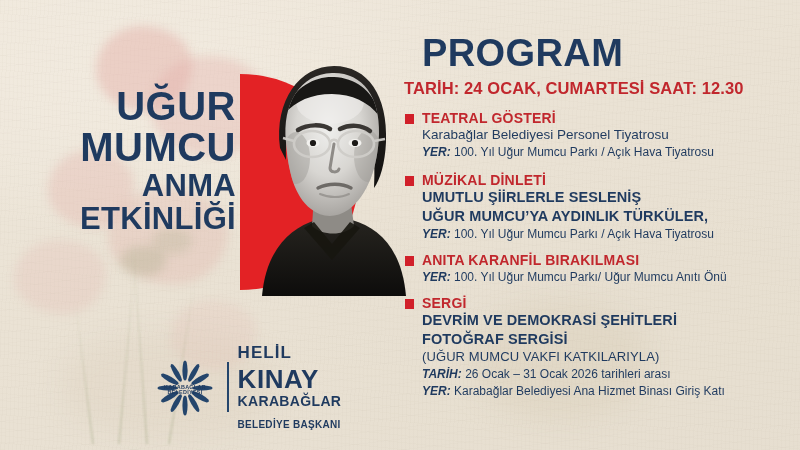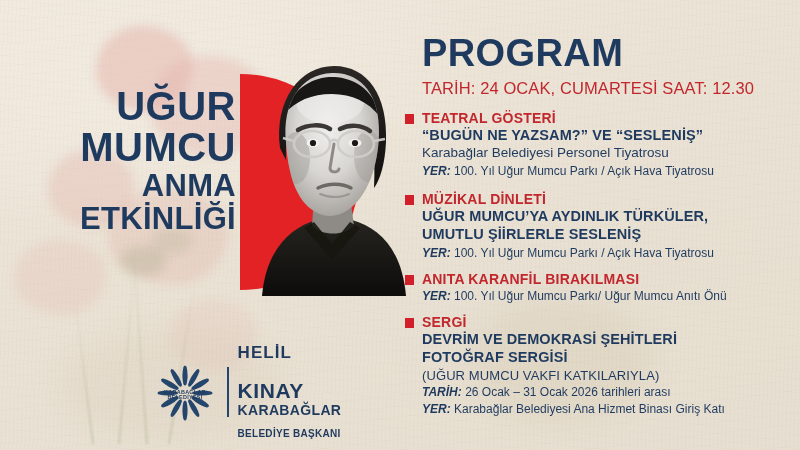--- a/index.html
+++ b/index.html
@@ -130,24 +130,24 @@
     height: 50px;
     background: #24456c;
   }
   .logo-text { color: #1f3a5f; line-height: 1; }
   .logo-name-1 {
     font-size: 17px;
     font-weight: 600;
     letter-spacing: 1.1px;
   }
   .logo-name-2 {
-    font-size: 21px;
+    font-size: 26px;
     font-weight: 700;
     letter-spacing: .6px;
-    margin-top: 19px;
+    margin-top: 5px;
   }
   .logo-sub-1 {
     font-size: 14px;
     font-weight: 700;
     letter-spacing: .35px;
     margin-top: 2px;
   }
   .logo-sub-2 {
     font-size: 10px;
     font-weight: 700;
@@ -165,24 +165,23 @@
   .program-heading {
     font-size: 38px;
     font-weight: 700;
     color: #1f3a5f;
     letter-spacing: .4px;
     line-height: 1;
     margin-left: 18px;
   }
   .program-date {
     font-size: 16.5px;
-    font-weight: 400;
+    font-weight: 700;
     color: #c1272d;
     letter-spacing: .1px;
-    margin-left: 18px;
     margin-top: 7px;
     white-space: nowrap;
   }
 
   .item {
     position: relative;
     padding-left: 18px;
     margin-top: 12px;
   }
   .bullet {
@@ -372,33 +371,32 @@
     </div>
   </div>
 
   <div class="program">
     <div class="program-heading">PROGRAM</div>
     <div class="program-date">TARİH: 24 OCAK, CUMARTESİ  SAAT: 12.30</div>
 
     <div class="item">
       <span class="bullet"></span>
       <div class="item-title">TEATRAL GÖSTERİ</div>
-      <div class="item-sub">“BUGÜN NE YAZSAM?” VE “SESLENİŞ”</div>
       <div class="item-org">Karabağlar Belediyesi Personel Tiyatrosu</div>
       <div class="item-meta">
         <b>YER:</b>
         <span>100. Yıl Uğur Mumcu Parkı / Açık Hava Tiyatrosu</span>
       </div>
     </div>
 
     <div class="item">
       <span class="bullet"></span>
       <div class="item-title">MÜZİKAL DİNLETİ</div>
+      <div class="item-sub">UMUTLU ŞİİRLERLE SESLENİŞ</div>
       <div class="item-sub">UĞUR MUMCU’YA AYDINLIK TÜRKÜLER,</div>
-      <div class="item-sub">UMUTLU ŞİİRLERLE SESLENİŞ</div>
       <div class="item-meta">
         <b>YER:</b>
         <span>100. Yıl Uğur Mumcu Parkı / Açık Hava Tiyatrosu</span>
       </div>
     </div>
 
     <div class="item compact">
       <span class="bullet"></span>
       <div class="item-title">ANITA KARANFİL BIRAKILMASI</div>
       <div class="item-meta">

